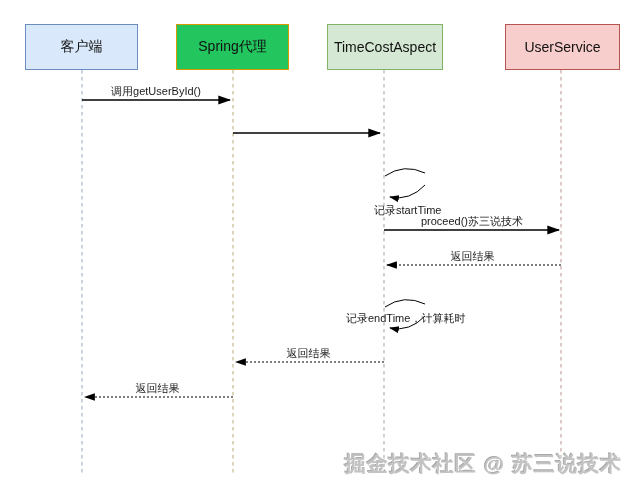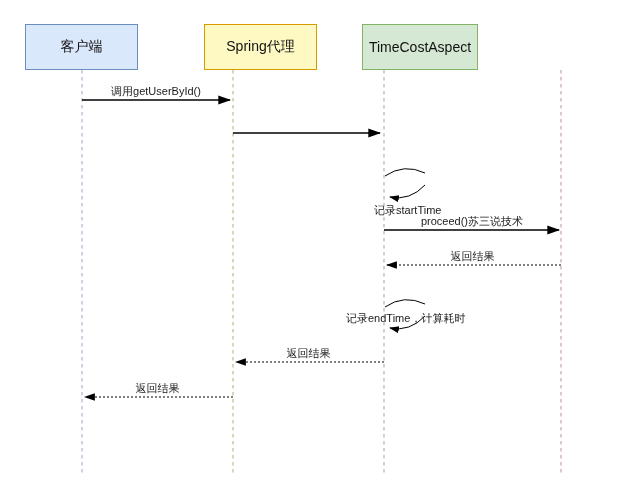--- a/index.html
+++ b/index.html
@@ -65,29 +65,33 @@
     <path d="M 385 307 Q 404 294 425 304" fill="none" stroke="#000" stroke-width="1"></path>
     <path d="M 425 316 Q 410 332 390 328" fill="none" stroke="#000" stroke-width="1" marker-end="url(#ah)"></path>
 
     <line x1="384" y1="362" x2="236" y2="362" stroke="#000" stroke-width="1.1" stroke-dasharray="2,2" marker-end="url(#ah)"></line>
     <line x1="233" y1="397" x2="85" y2="397" stroke="#000" stroke-width="1.1" stroke-dasharray="2,2" marker-end="url(#ah)"></line>
   </svg>
 
   <div class="actor actor-0" style="background-color: rgb(218, 232, 252); border-color: rgb(108, 142, 191); align-items: center;">
     <span>客户端</span>
   </div>
-  <div class="actor actor-1" style="background-color: #fef9c3; border-color: rgb(215, 155, 0); margin-left: 28px;">
+  <div class="actor actor-1" style="background-color: #22c55e; border-color: rgb(215, 155, 0);">
     <span>Spring代理</span>
   </div>
-  <div class="actor actor-2" style="background-color: rgb(213, 232, 212); border-color: rgb(130, 179, 102); margin-left: 35px;">
+  <div class="actor actor-2" style="background-color: rgb(213, 232, 212); border-color: rgb(130, 179, 102);">
     <span>TimeCostAspect</span>
+  </div>
+  <div class="actor actor-3" style="background-color: rgb(248, 206, 204); border-color: rgb(184, 84, 80);">
+    <span>UserService</span>
   </div>
 
   <div class="msg msg-0">调用getUserById()</div>
   <div class="msg msg-2">记录startTime</div>
   <div class="msg msg-3">proceed()苏三说技术</div>
   <div class="msg msg-4">返回结果</div>
   <div class="msg msg-5">记录endTime，计算耗时</div>
   <div class="msg msg-6">返回结果</div>
   <div class="msg msg-7">返回结果</div>
 
+  <div class="watermark">掘金技术社区 @ 苏三说技术</div>
 
 </div>
 
 </body></html>

